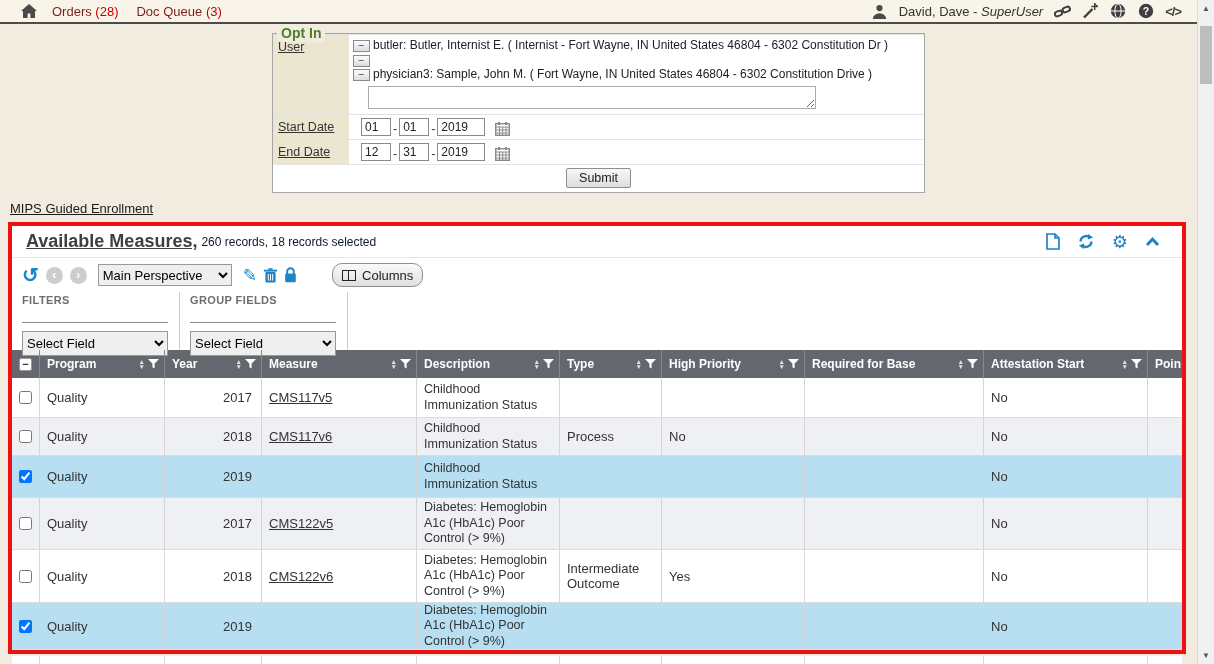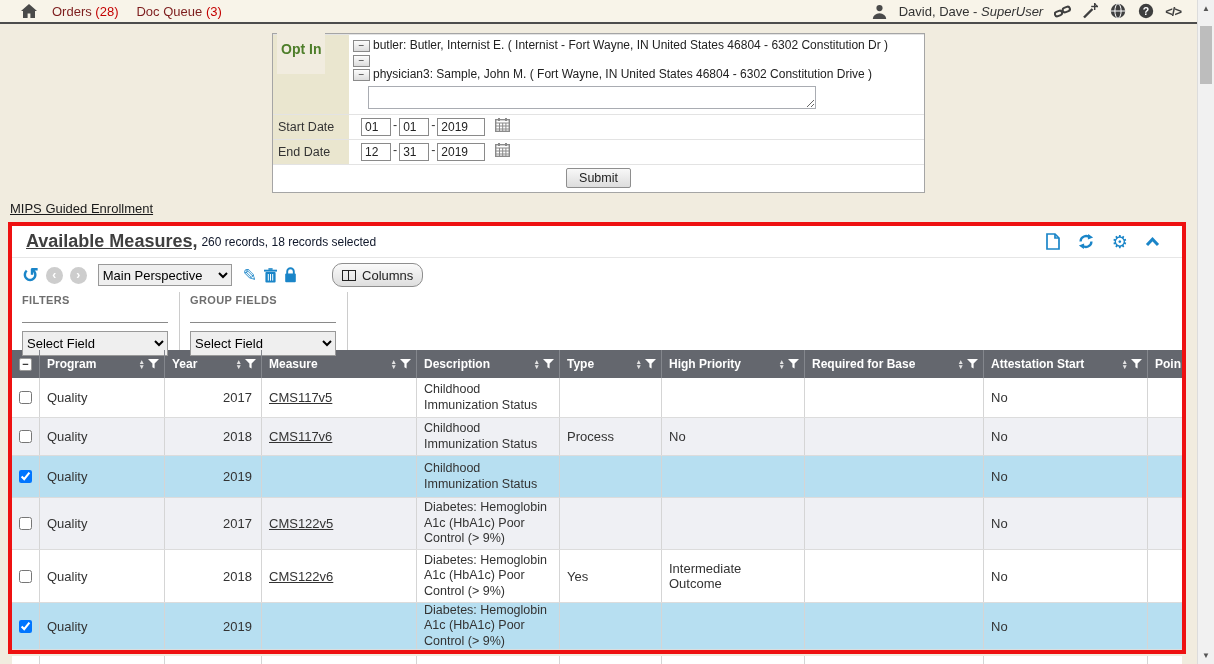--- a/index.html
+++ b/index.html
@@ -23,33 +23,33 @@
   
   .scrollbar { position:absolute; top:0; right:0; width:17px; height:664px; background:#f1f1f1;
                border-left:1px solid #dcdcdc; z-index:50; }
   .sb-arrow { position:absolute; left:0; width:16px; text-align:center; font-size:8px; color:#555; }
   .sb-up { top:4px; } .sb-down { bottom:4px; }
   .sb-thumb { position:absolute; top:26px; left:2px; width:12px; height:58px; background:#bdbdbd; }
 
   
   .optin { position:absolute; left:272px; top:33px; width:653px; background:#fff;
            border:1px solid #a5a5a5; font-size:12.5px; }
-  .optin-legend { position:absolute; top:-10px; left:4px; background:#f1ecdf; padding:16px 4px;
+  .optin-legend { position:absolute; top:-10px; left:4px; background:#f1ecdf; padding:0 4px;
                   color:#4e7e2a; font-weight:bold; font-size:14px; line-height:18px; }
   .optin-row { display:flex; border-top:1px solid #e3e3e3; }
   .optin-row:first-of-type { border-top:none; }
-  .optin-label { width:76px; background:#eae6cf; padding:5px 4px 4px 5px; color:#333; flex:none; }
+  .optin-label { width:76px; background:#eae6cf; padding:5px 4px 4px 5px; color:#333; flex:none;text-decoration:underline; }
   .optin-content { flex:1; background:#fff; padding:3px 6px 3px 4px; }
   .user-line { display:flex; align-items:flex-start; line-height:15.5px; color:#222; font-size:12px; }
   .minus-btn { width:17px; height:12px; margin:1.5px 3px 0 0; border:1px solid #8a8a8a; flex:none;
                background:linear-gradient(#fdfdfd,#dcdcdc); font-size:10px; line-height:9px;
                text-align:center; color:#333; cursor:pointer; }
   .user-textarea { display:block; margin:3px 0 2px 15px; width:448px; height:23px;
                    border:1px solid #a9acb2; resize:both; font-family:"Liberation Sans",sans-serif; }
-  .date-row .optin-content { display:flex; align-items:flex-start;padding-left:12px; }
+  .date-row .optin-content { display:flex; align-items:flex-end;padding-left:12px; }
   .date-input { border:1px solid #8a8a8a; height:18px; font-size:12px; padding:0 3px;
                 font-family:"Liberation Sans",sans-serif; color:#222; }
   .date-mm, .date-dd { width:30px; } .date-yy { width:48px; }
   .date-sep { margin:0 2px; color:#333; }
   .cal-icon { margin-left:10px; display:inline-flex; cursor:pointer; }
   .submit-row { border-top:1px solid #e3e3e3; text-align:center; padding:3px 0 4px; background:#fff; }
   .submit-btn { font-size:12.5px; padding:2px 12px; border:1px solid #8e8e8e; border-radius:2px;
                 background:linear-gradient(#f8f8f8,#dddddd); color:#222; cursor:pointer;
                 font-family:"Liberation Sans",sans-serif; }
 
@@ -519,22 +519,22 @@
     <div class="grid-row trow white h53">
       <div class="tc tc-check">
           <input type="checkbox" style="">
         </div>
       <div class="tc">Quality</div>
       <div class="tc tc-year">2018</div>
       <div class="tc">
           <a class="measure-link">CMS122v6</a>
         </div>
       <div class="tc tc-desc">Diabetes: Hemoglobin A1c (HbA1c) Poor Control (&gt; 9%)</div>
+      <div class="tc">Intermediate Outcome</div>
       <div class="tc">Yes</div>
-      <div class="tc">Intermediate Outcome</div>
       <div class="tc"></div>
       <div class="tc">No</div>
       <div class="tc"></div>
     </div>
 
     <div class="grid-row trow sel h47">
       <div class="tc tc-check">
           <input type="checkbox" checked="checked" style="">
         </div>
       <div class="tc">Quality</div>

